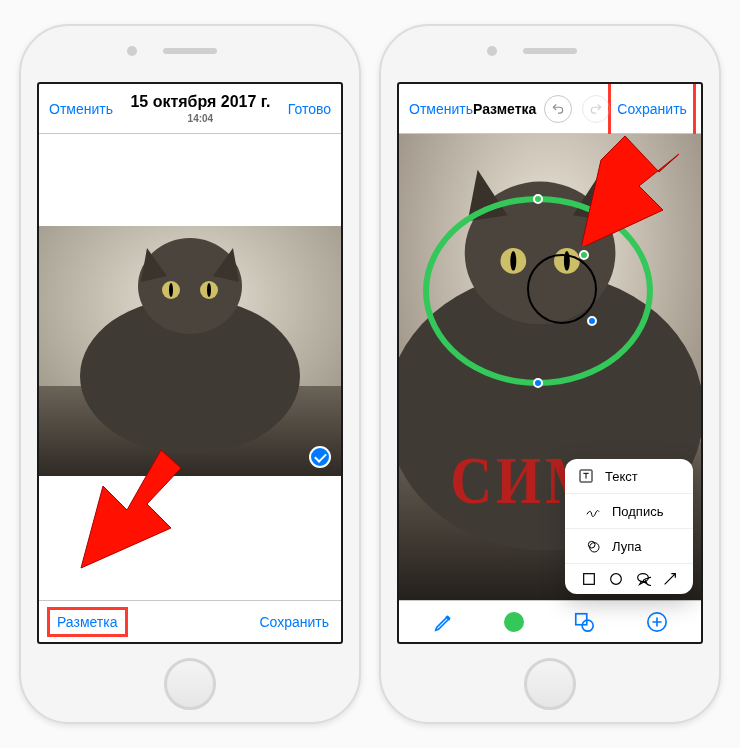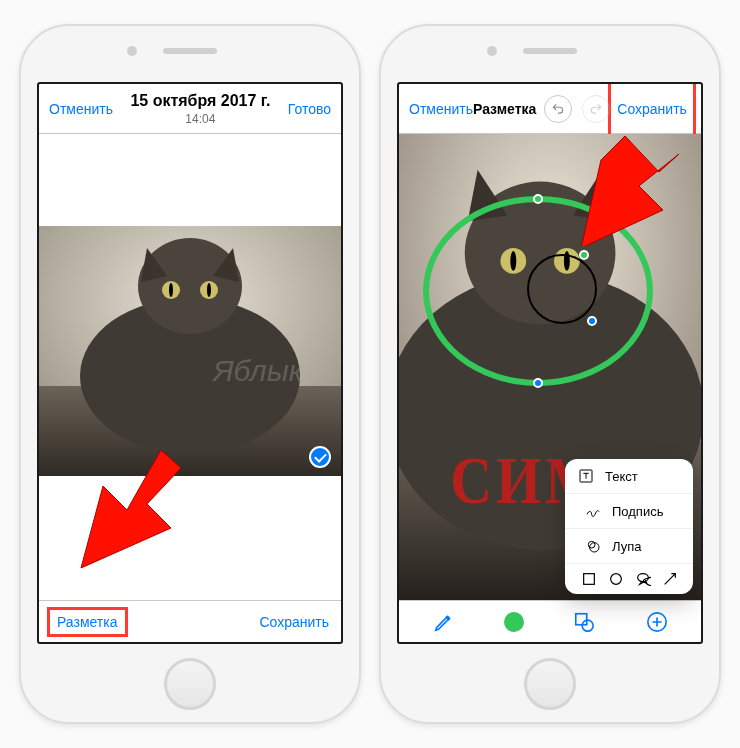--- a/index.html
+++ b/index.html
@@ -17,21 +17,21 @@
   .phone::before{content:"";position:absolute;top:22px;left:50%;transform:translateX(-50%);width:54px;height:6px;background:#cfcfcf;border-radius:3px;}
   .phone::after{content:"";position:absolute;top:20px;left:106px;width:10px;height:10px;background:#cfcfcf;border-radius:50%;}
   .home{position:absolute;bottom:12px;left:50%;transform:translateX(-50%);width:52px;height:52px;border:3px solid #d5d5d5;border-radius:50%;background:linear-gradient(#f4f4f4,#e6e6e6);}
   .screen{position:absolute;top:56px;left:16px;right:16px;bottom:78px;background:#fff;border:2px solid #1a1a1a;border-radius:3px;display:flex;flex-direction:column;overflow:hidden;}
   
   .nav{height:50px;border-bottom:1px solid var(--border);display:flex;align-items:center;justify-content:space-between;padding:0 10px;font-size:14px;}
   .nav .center{text-align:center;color:#000;}
   .nav .btn{color:var(--ios-blue);}
   .nav .btn.bold{font-weight:400;}
   .nav .title-date{font-size:16px;font-weight:600;}
-  .nav .title-time{font-size:12px;color:#6b6b6b;margin-top:2px;}
+  .nav .title-time{font-size:10px;color:#6b6b6b;margin-top:2px;font-weight:bold;}
   .nav .icon-btn{width:28px;height:28px;border:1px solid var(--border);border-radius:50%;display:flex;align-items:center;justify-content:center;color:var(--ios-gray);margin:0 2px;}
   .nav .right,.nav .left{display:flex;align-items:center;gap:4px;}
   .hl{outline:3px solid var(--hl);outline-offset:1px;}
   
   .canvas{flex:1;position:relative;background:#fff;}
   .photo{position:absolute;left:0;right:0;}
   .photo.pos1{top:92px;height:250px;}
   .photo.pos2{top:0;bottom:0;height:100%;}
   .photo svg{width:100%;height:100%;display:block;}
   .badge-check{position:absolute;right:10px;bottom:8px;width:22px;height:22px;background:var(--ios-blue);border-radius:50%;display:flex;align-items:center;justify-content:center;border:2px solid #fff;}
@@ -97,21 +97,20 @@
             <ellipse cx="155" cy="60" rx="52" ry="48" fill="#4a443c"></ellipse>
             <polygon points="112,22 132,50 106,56" fill="#3a342d"></polygon>
             <polygon points="198,22 204,56 178,50" fill="#3a342d"></polygon>
             <circle cx="136" cy="64" r="9" fill="#cdbf68"></circle>
               <circle cx="174" cy="64" r="9" fill="#cdbf68"></circle>
             <ellipse cx="136" cy="64" rx="2" ry="7" fill="#000"></ellipse>
               <ellipse cx="174" cy="64" rx="2" ry="7" fill="#000"></ellipse>
           </svg>
           <div class="badge-check"></div>
         </div>
-        <span class="watermark">Яблык</span>
         <div class="arrow" style="left:32px;bottom:30px;">
           <svg width="110" height="120">
               <polygon points="90,0 110,18 76,54 100,78 10,118 32,36 56,60" fill="#ff1000" stroke="#a00" stroke-width="1"></polygon>
             </svg>
         </div>
       </div>
       <div class="footer">
         <span class="hl" style="padding:3px 6px;">Разметка</span>
         <span>Сохранить</span>
       </div>

